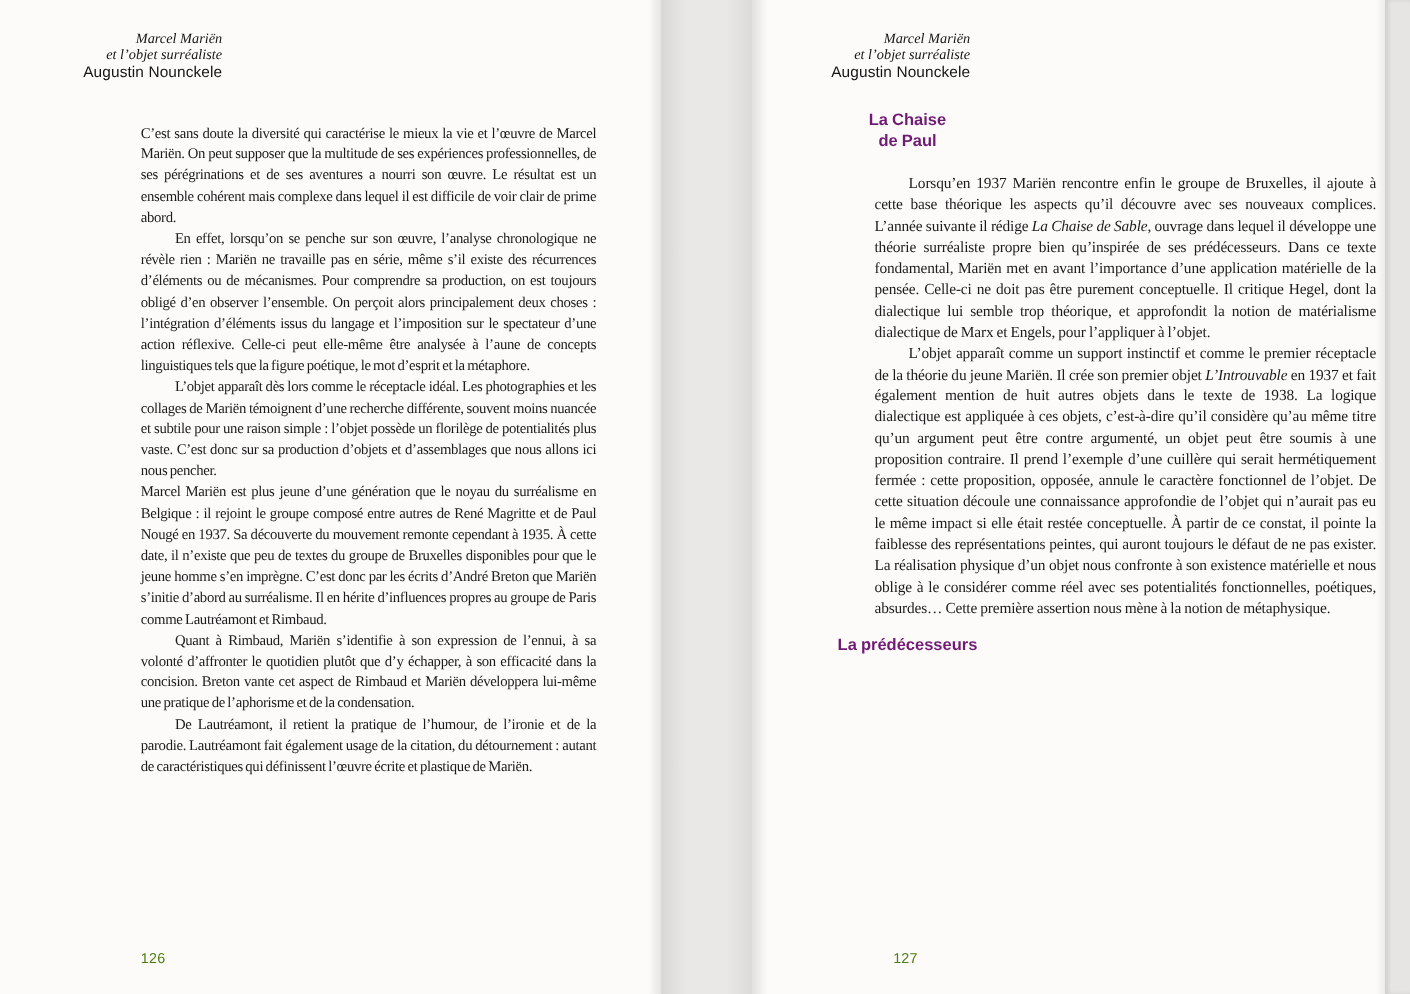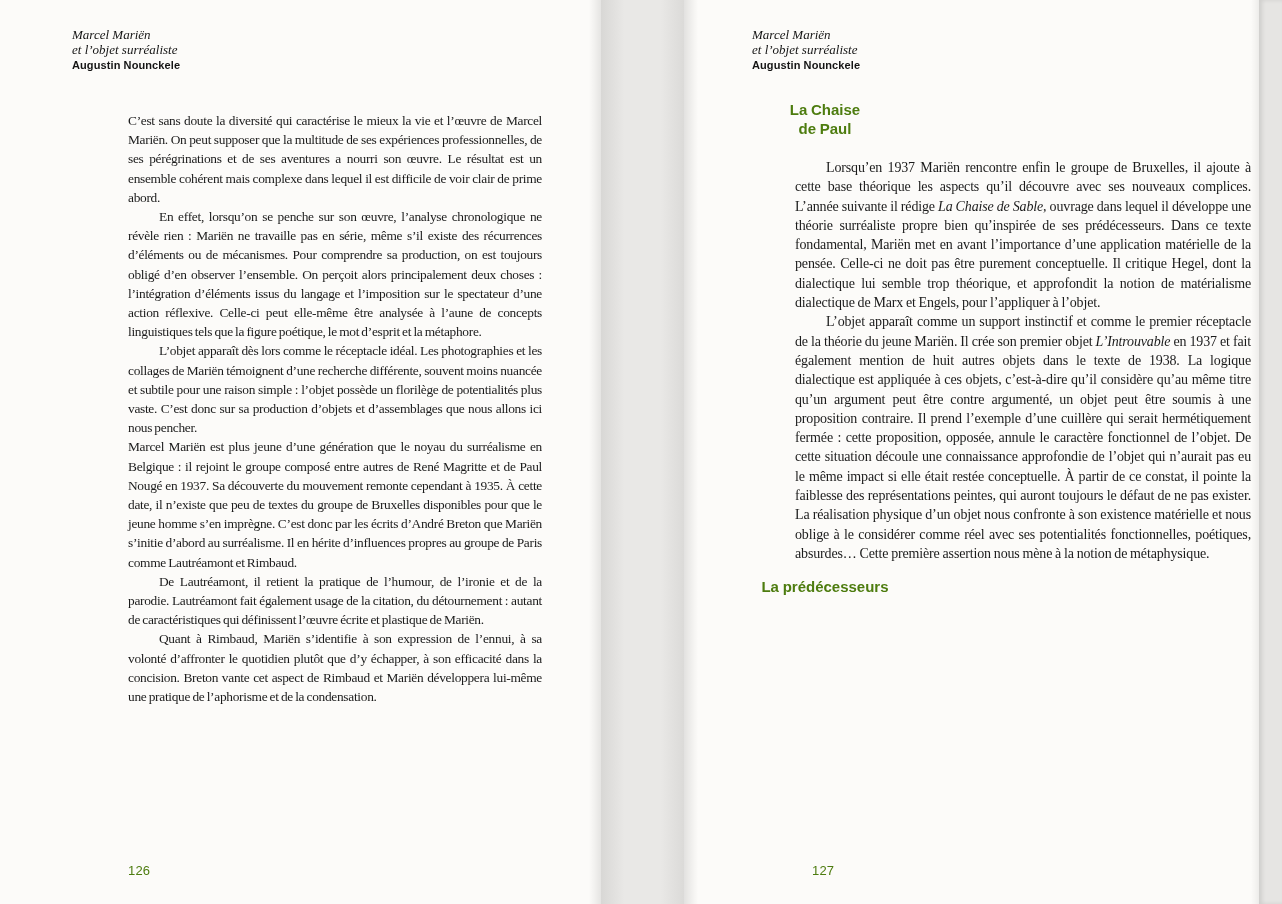--- a/index.html
+++ b/index.html
@@ -32,25 +32,25 @@
   .gutter {
     position: absolute; left: 601px; top: 0; width: 83px; height: 904px;
     background: linear-gradient(to right, #d8d7d5 0%, #e9e8e6 28%, #e9e8e6 72%, #dbdad8 100%);
   }
   .edge-strip {
     position: absolute; left: 1259px; top: 0; width: 23px; height: 904px;
     background: #e6e5e3;
     box-shadow: inset 3px 0 4px rgba(0,0,0,0.10);
   }
 
-  .running-head { position: absolute; top: 27px; width: 130px; text-align: left; color: #141414; }
+  .running-head { position: absolute; top: 27px; width: 130px; text-align: right; color: #141414; }
   .page-left  .running-head { left: 72px; }
   .page-right .running-head { left: 68px; }
   .rh-title  { font-family: "Liberation Serif", serif; font-style: italic; font-size: 13px; line-height: 15px; white-space: nowrap; }
-  .rh-author { font-family: "Liberation Sans", sans-serif; font-weight: 700; font-size: 11px; line-height: 16px; letter-spacing: 0.1px; white-space: nowrap; }
+  .rh-author { font-family: "Liberation Sans", sans-serif; font-weight: 400; font-size: 14px; line-height: 16px; letter-spacing: 0.1px; white-space: nowrap; }
 
   .page-body {
     position: absolute;
     color: #1b1b1b;
     text-align: justify;
     text-justify: inter-word;
   }
   .left-body  {
     left: 128px; top: 92px; width: 414px;
     font-size: 13.4px; line-height: 19.2px;
@@ -62,21 +62,21 @@
     letter-spacing: -0.15px; word-spacing: -0.5px;
   }
 
   p.body-paragraph { margin: 0; hyphens: auto; -webkit-hyphens: auto; }
   p.body-paragraph.indent { text-indent: 31px; }
   .italic { font-style: italic; }
 
   .section-heading {
     font-family: "Liberation Sans", sans-serif;
     font-weight: 700; font-size: 15px; line-height: 19px;
-    color: #4d7c0f; text-align: center; width: 220px;
+    color: #701a75; text-align: center; width: 220px;
     letter-spacing: 0;
   }
   .left-body  .section-heading { margin: 15px 0 20px -100px; }
   .right-body .section-heading { margin: 14px 0 20px -80px; }
   .right-body .section-heading:first-child { margin-top: 0; }
 
   .folio {
     position: absolute; top: 863px;
     font-family: "Liberation Sans", sans-serif;
     font-size: 13px; color: #4d7c0f; letter-spacing: 0.2px;
@@ -93,22 +93,22 @@
     <header class="running-head">
       <div class="rh-title">Marcel Mariën</div>
       <div class="rh-title">et l’objet surréaliste</div>
       <div class="rh-author">Augustin Nounckele</div>
     </header>
     <main class="page-body left-body">
         <p class="body-paragraph" lang="fr"><span class="">C’est sans doute la diversité qui caractérise le mieux la vie et l’œuvre de Marcel Mariën. On peut supposer que la multitude de ses expériences professionnelles, de ses pérégrinations et de ses aventures a nourri son œuvre. Le résultat est un ensemble cohérent mais complexe dans lequel il est difficile de voir clair de prime abord.</span></p>
         <p class="body-paragraph indent" lang="fr"><span class="">En effet, lorsqu’on se penche sur son œuvre, l’analyse chronologique ne révèle rien : Mariën ne travaille pas en série, même s’il existe des récurrences d’éléments ou de mécanismes. Pour comprendre sa production, on est toujours obligé d’en observer l’ensemble. On perçoit alors principalement deux choses : l’intégration d’éléments issus du langage et l’imposition sur le spectateur d’une action réflexive. Celle-ci peut elle-même être analysée à l’aune de concepts linguistiques tels que la figure poétique, le mot d’esprit et la métaphore.</span></p>
         <p class="body-paragraph indent" lang="fr"><span class="">L’objet apparaît dès lors comme le réceptacle idéal. Les photographies et les collages de Mariën témoignent d’une recherche différente, souvent moins nuancée et subtile pour une raison simple : l’objet possède un florilège de potentialités plus vaste. C’est donc sur sa production d’objets et d’assemblages que nous allons ici nous pencher.</span></p>
         <p class="body-paragraph" lang="fr"><span class="">Marcel Mariën est plus jeune d’une génération que le noyau du surréalisme en Belgique : il rejoint le groupe composé entre autres de René Magritte et de Paul Nougé en 1937. Sa découverte du mouvement remonte cependant à 1935. À cette date, il n’existe que peu de textes du groupe de Bruxelles disponibles pour que le jeune homme s’en imprègne. C’est donc par les écrits d’André Breton que Mariën s’initie d’abord au surréalisme. Il en hérite d’influences propres au groupe de Paris comme Lautréamont et Rimbaud.</span></p>
+        <p class="body-paragraph indent" lang="fr"><span class="">Quant à Rimbaud, Mariën s’identifie à son expression de l’ennui, à sa volonté d’affronter le quotidien plutôt que d’y échapper, à son efficacité dans la concision. Breton vante cet aspect de Rimbaud et Mariën développera lui-même une pratique de l’aphorisme et de la condensation.</span></p>
         <p class="body-paragraph indent" lang="fr"><span class="">De Lautréamont, il retient la pratique de l’humour, de l’ironie et de la parodie. Lautréamont fait également usage de la citation, du détournement : autant de caractéristiques qui définissent l’œuvre écrite et plastique de Mariën.</span></p>
-        <p class="body-paragraph indent" lang="fr"><span class="">Quant à Rimbaud, Mariën s’identifie à son expression de l’ennui, à sa volonté d’affronter le quotidien plutôt que d’y échapper, à son efficacité dans la concision. Breton vante cet aspect de Rimbaud et Mariën développera lui-même une pratique de l’aphorisme et de la condensation.</span></p>
       </main>
     <div class="folio">126</div>
   </div>
 
   <div class="gutter"></div>
 
   <div class="page page-right">
     <header class="running-head">
       <div class="rh-title">Marcel Mariën</div>
       <div class="rh-title">et l’objet surréaliste</div>

